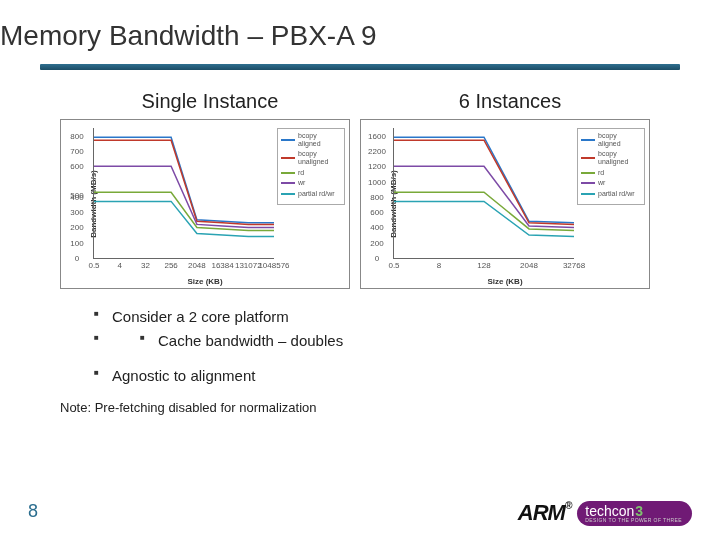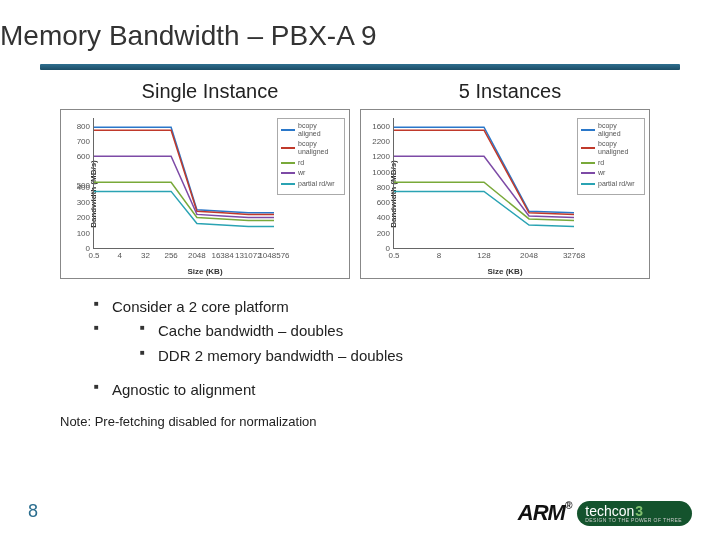--- a/index.html
+++ b/index.html
@@ -30,20 +30,21 @@
     background: linear-gradient(#2f6f8f, #1d4d66);
     border-radius: 1px;
   }
   .cols {
     display: flex;
     justify-content: space-between;
     margin: 10px 60px 0 60px;
   }
   .col {
     width: 334px;
+    margin-top: 10px;
   }
   .col-title {
     text-align: center;
     font-size: 20px;
     margin-bottom: 6px;
   }
   .chart-box {
     position: relative;
     width: 290px;
     height: 170px;
@@ -57,21 +58,21 @@
     top: 8px;
     width: 180px;
     height: 130px;
     border-left: 1px solid #666;
     border-bottom: 1px solid #666;
   }
   .ytick {
     position: absolute;
     left: -30px;
     width: 26px;
-    text-align: right;
+    text-align: center;
     font-size: 8px;
     color: #555;
     transform: translateY(-50%);
   }
   .xtick {
     position: absolute;
     bottom: -12px;
     font-size: 8px;
     color: #555;
     transform: translateX(-50%);
@@ -178,21 +179,21 @@
     color: #111;
     letter-spacing: -1px;
     font-style: italic;
     margin-left: 48px;
   }
   .arm-sup {
     font-size: 10px;
     vertical-align: top;
   }
   .techcon {
-    background: #14532d;
+    background: #701a75;
     color: #fff;
     padding: 3px 10px 3px 8px;
     border-radius: 14px;
     display: flex;
     flex-direction: column;
     align-items: flex-start;
     line-height: 1;
   }
   .techcon-main {
     font-size: 14px;
@@ -266,21 +267,21 @@
               <span>wr</span>
             </div>
             <div class="legend-item">
               <span class="legend-swatch" style="background: rgb(42, 163, 179);"></span>
               <span>partial rd/wr</span>
             </div>
           </div>
       </div>
     </div>
     <div class="col">
-      <div class="col-title">5 Instances</div>
+      <div class="col-title">6 Instances</div>
       <div class="chart-box" id="chart-1">
         <div class="axis-label-y">Bandwidth (MB/s)</div>
         <div class="plot-area">
             <div class="ytick" style="top: 130px;">0</div>
             <div class="ytick" style="top: 114.706px;">200</div>
             <div class="ytick" style="top: 99.4118px;">400</div>
             <div class="ytick" style="top: 84.1176px;">600</div>
             <div class="ytick" style="top: 68.8235px;">800</div>
             <div class="ytick" style="top: 53.5294px;">1000</div>
             <div class="ytick" style="top: 38.2353px;">1200</div>
@@ -325,21 +326,20 @@
       </div>
     </div>
   </div>
 
   <div class="bullets">
     <ul>
       <li>Consider a 2 core platform</li>
       <li>
         <ul>
           <li>Cache bandwidth – doubles</li>
-          <li>DDR 2 memory bandwidth – doubles</li>
         </ul>
       </li>
       <li>Agnostic to alignment</li>
     </ul>
   </div>
 
   <div class="note">Note: Pre-fetching disabled for normalization</div>
 
   <div class="page-num">8</div>
 

